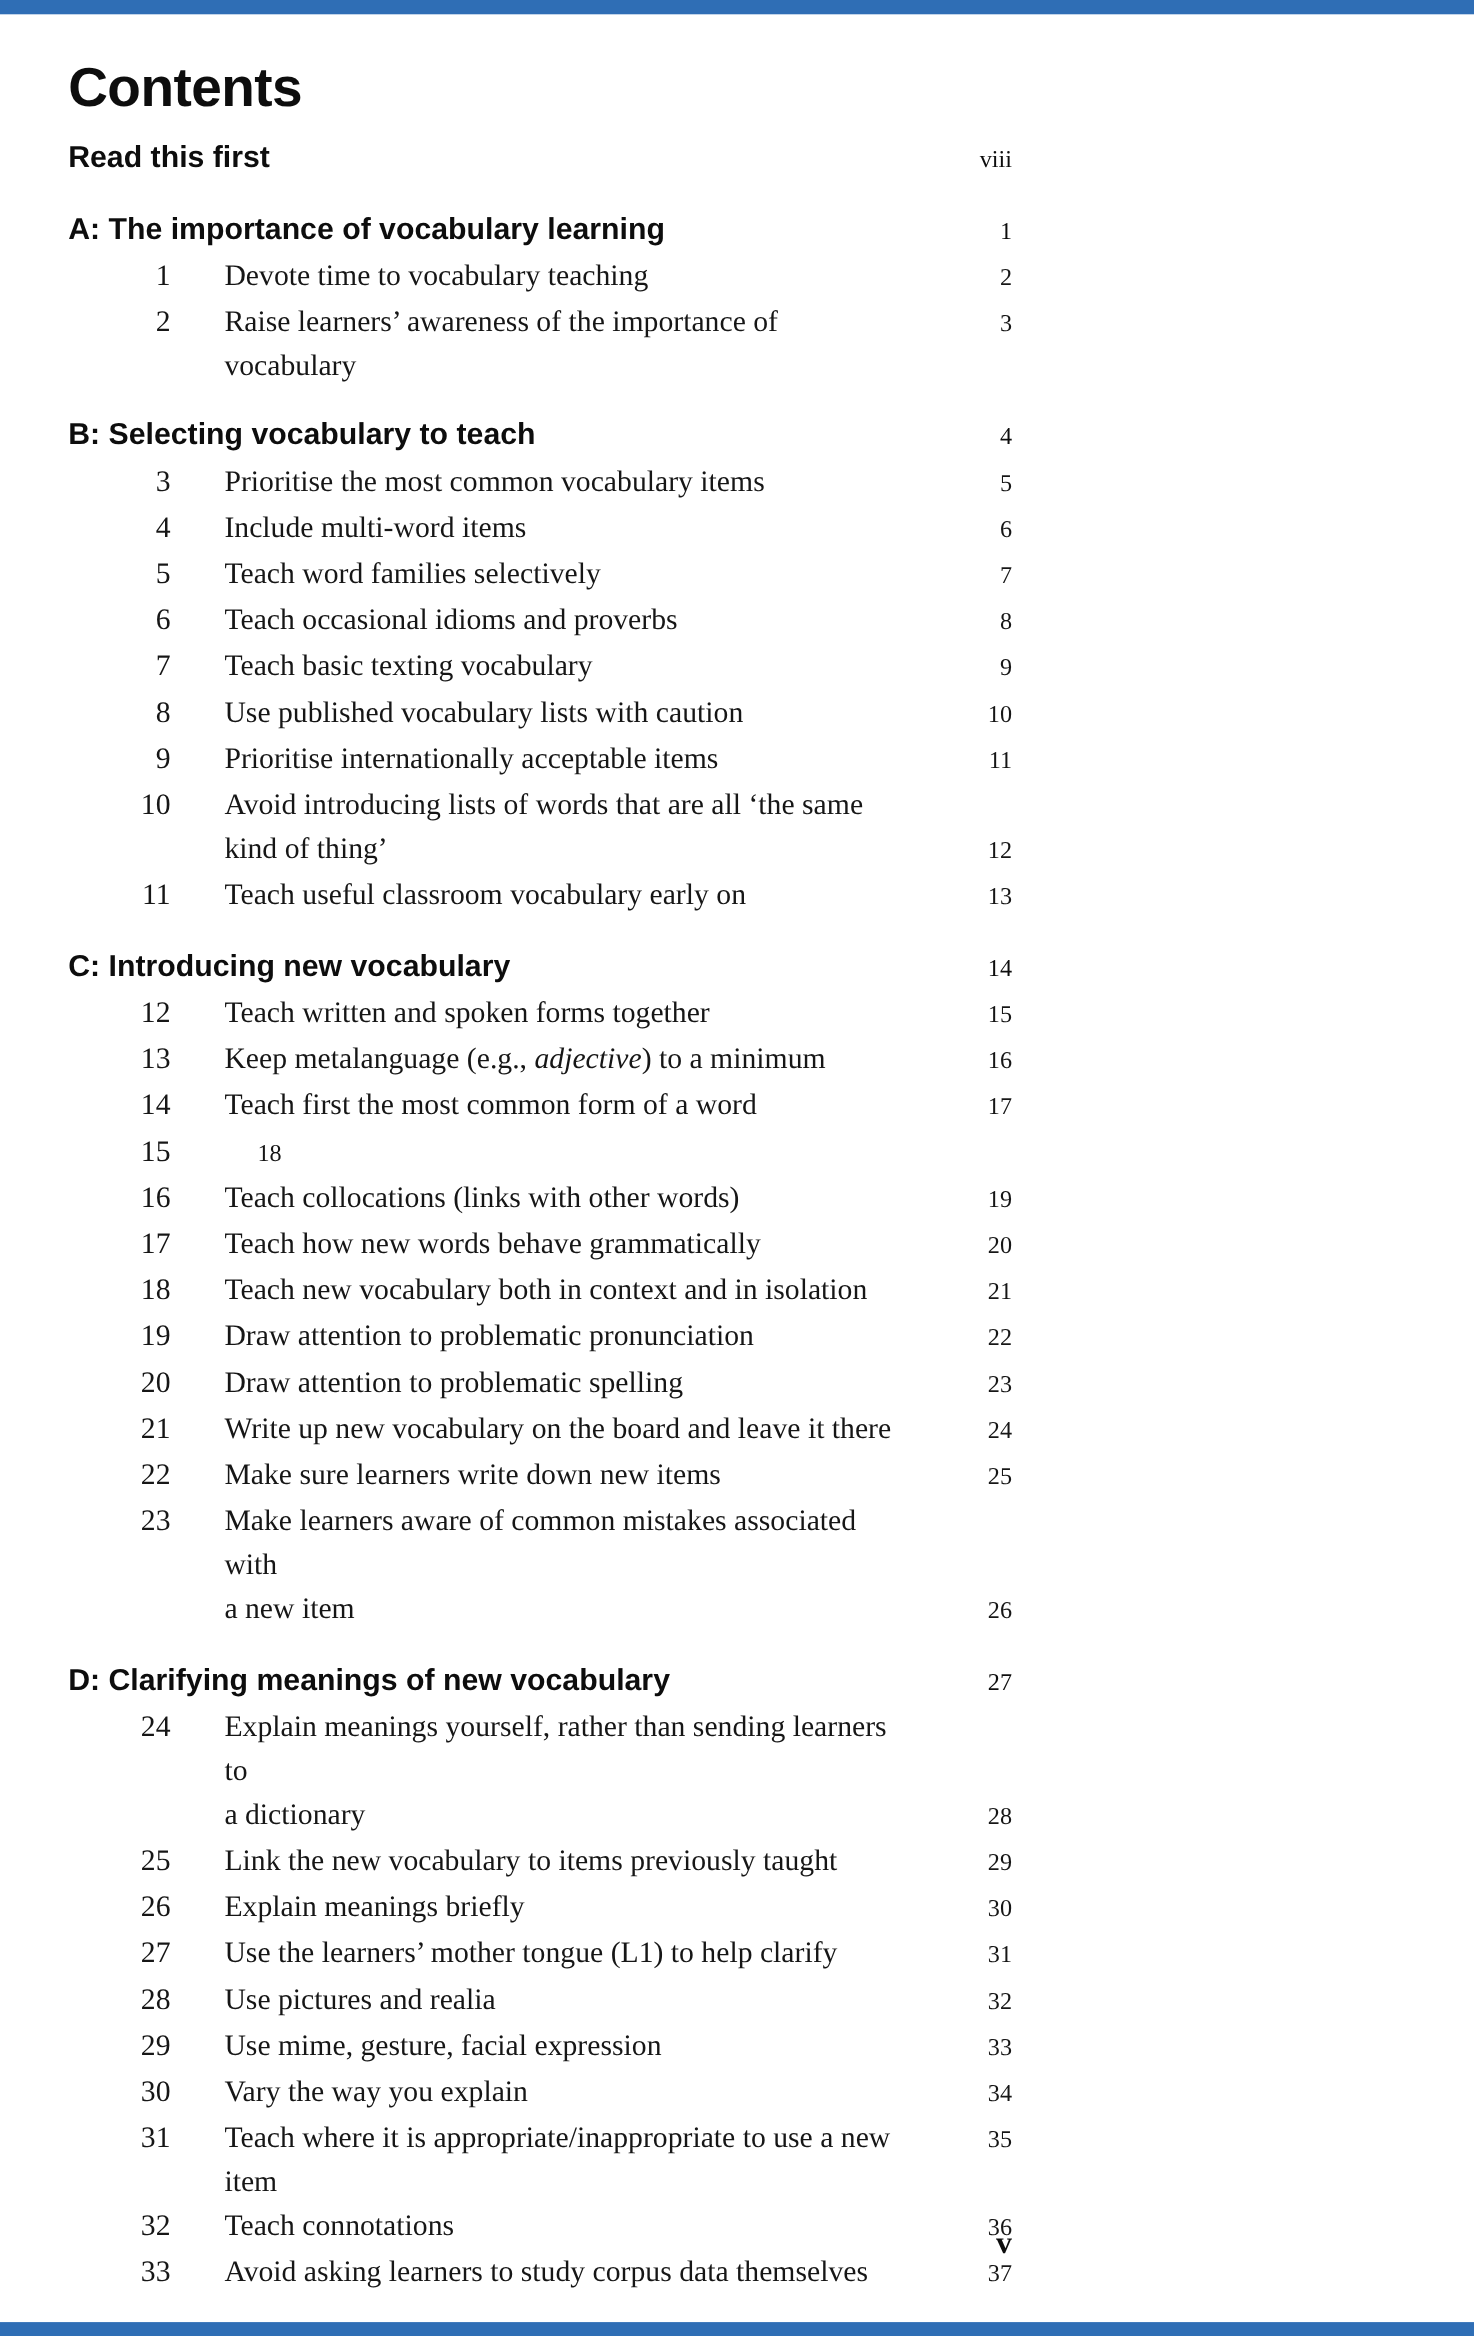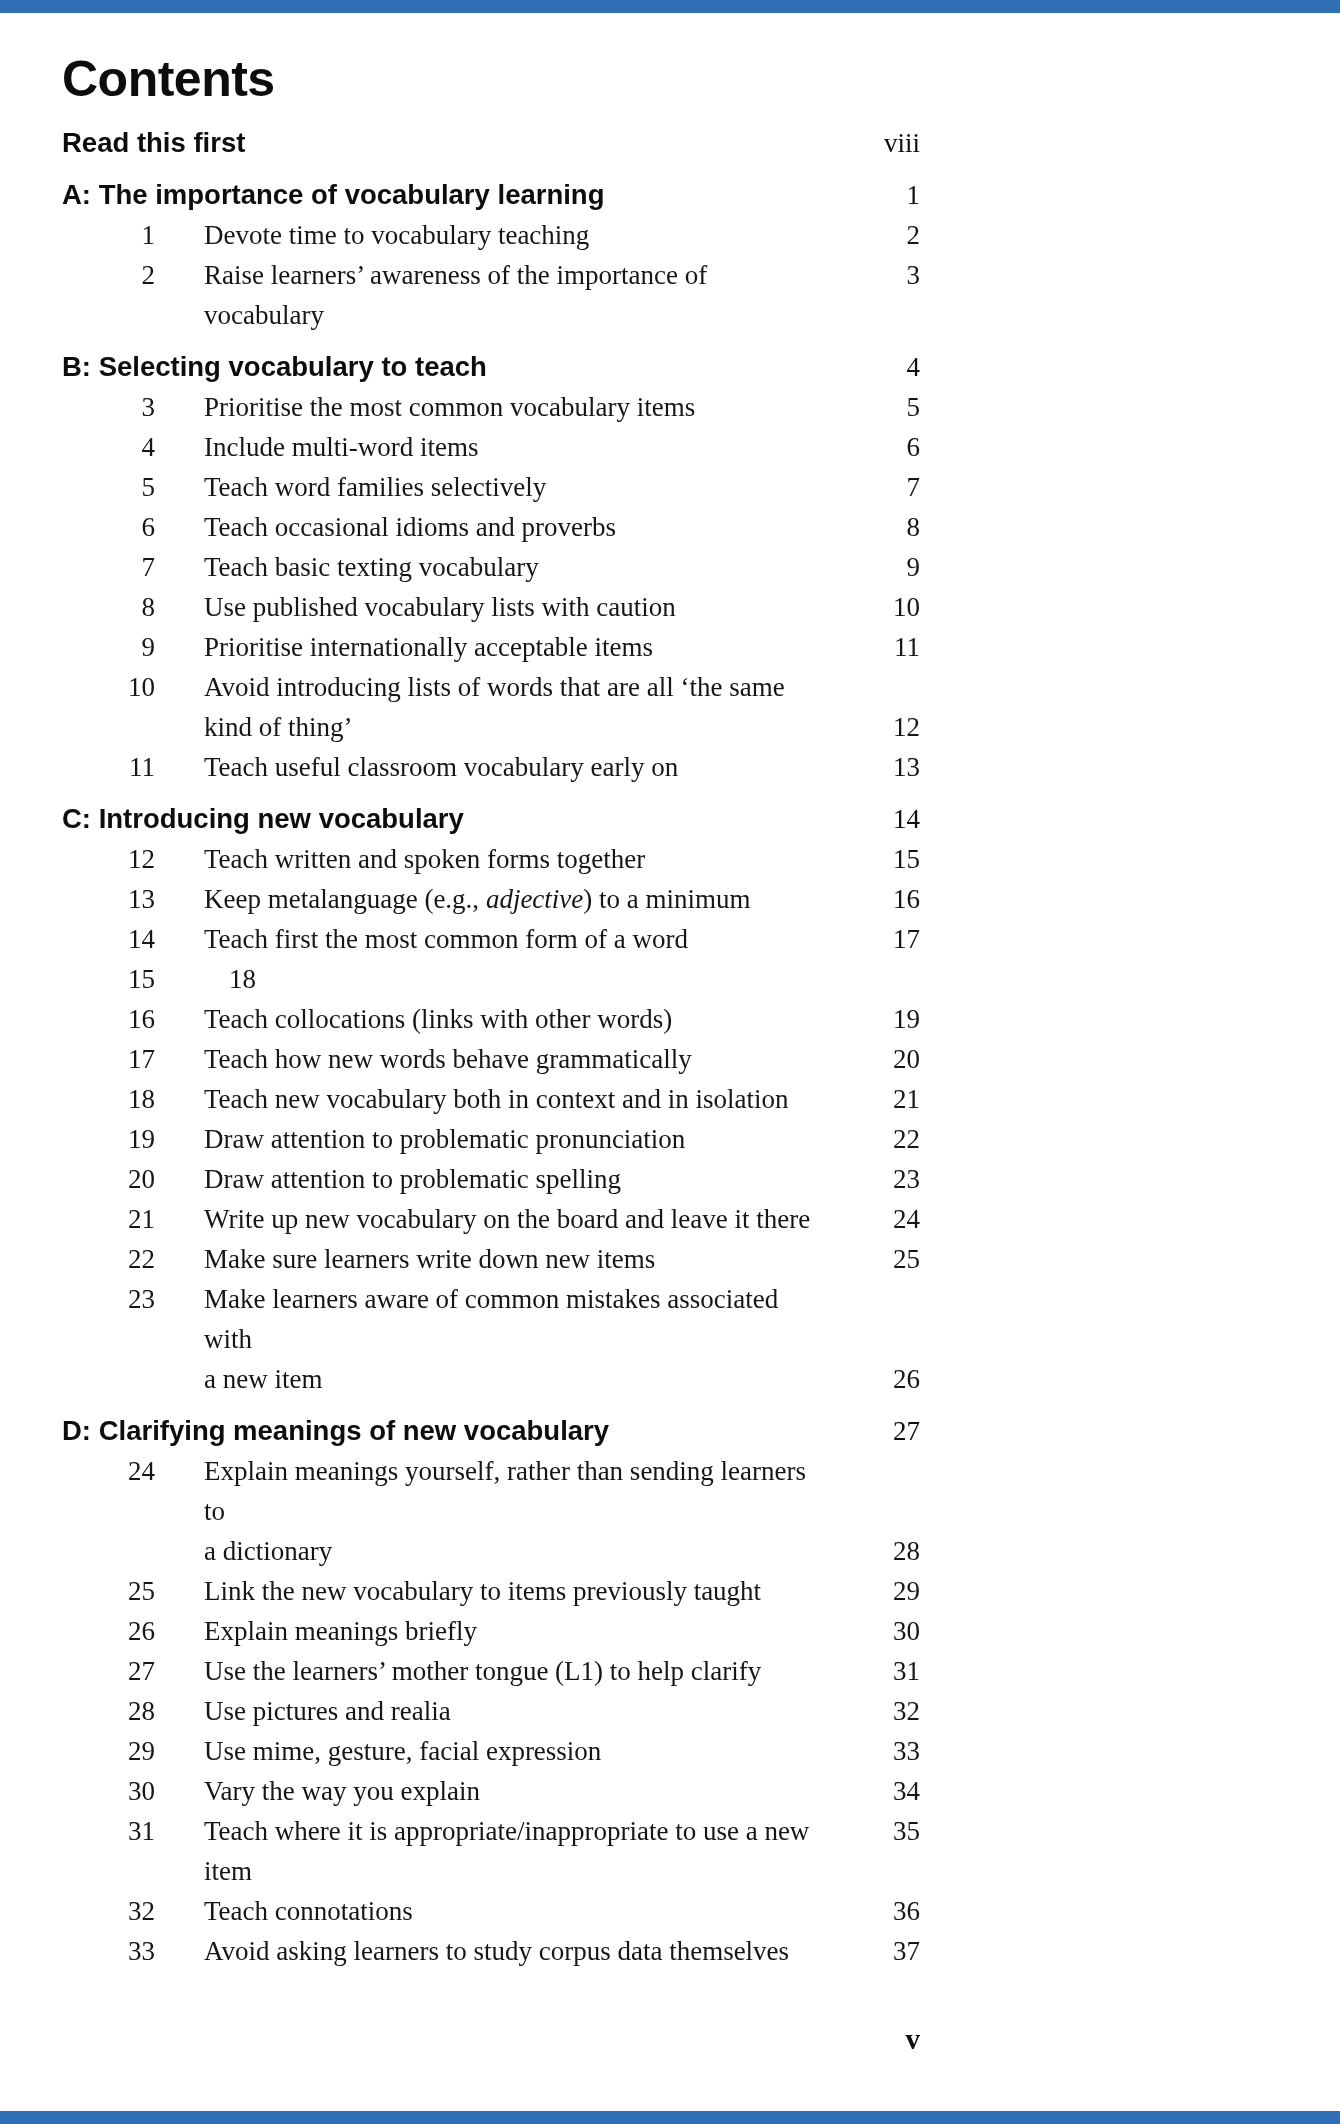--- a/index.html
+++ b/index.html
@@ -22,27 +22,27 @@
   }
 
   .row { display:flex; align-items:baseline; font-size:27px; line-height:40px;gap:32px; }
   .row .num {
     flex:0 0 110px; width:110px; text-align:right; padding-right:17px;
     font-family:"Liberation Serif", serif;
   }
   .row .text { flex:1 1 auto; padding-right:20px; }
   .row .pg {
     flex:0 0 auto; min-width:52px; text-align:right;
-    font-family:"Liberation Serif", serif; font-weight:400; font-size:27px;
+    font-family:"Liberation Serif", serif; font-weight:400; font-size:22px;
   }
   .row.front, .row.section {
     font-family:"Liberation Sans", sans-serif; font-weight:700;
     font-size:27.5px; color:#0d0d0d;
   }
-  .row.section { margin-top:12px; }
+  .row.section { margin-top:23px; }
   .text em { font-style:italic; }
 
   .folio {
     position:absolute; right:420px; bottom:68px;
     font-family:"Liberation Serif", serif; font-weight:700; font-size:29px;
     color:#0d0d0d;
   }
 </style>
 </head>
 <body>

